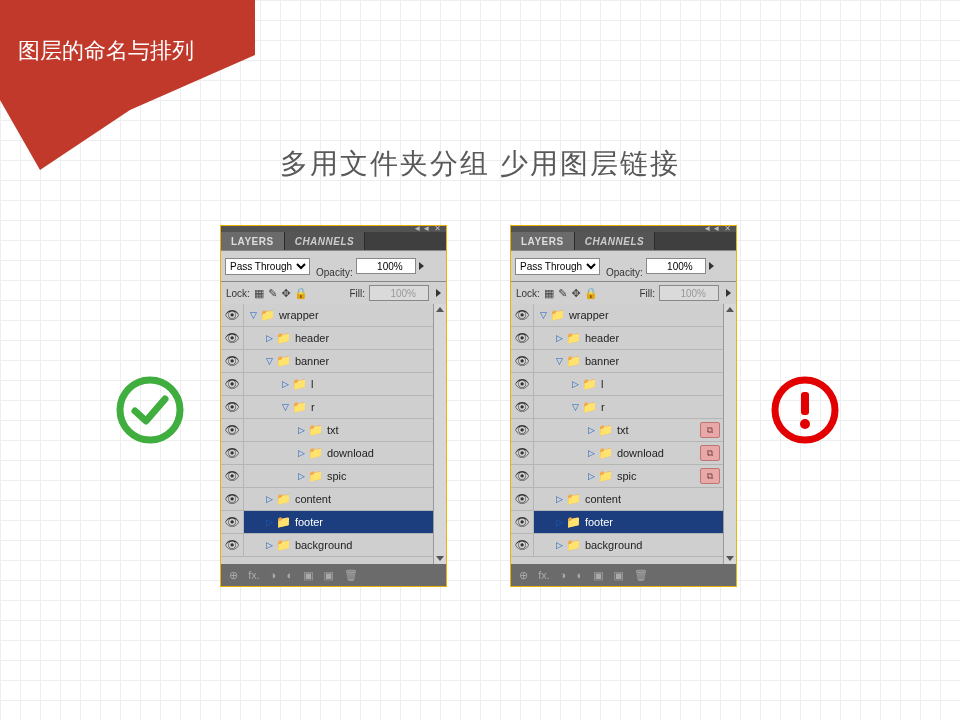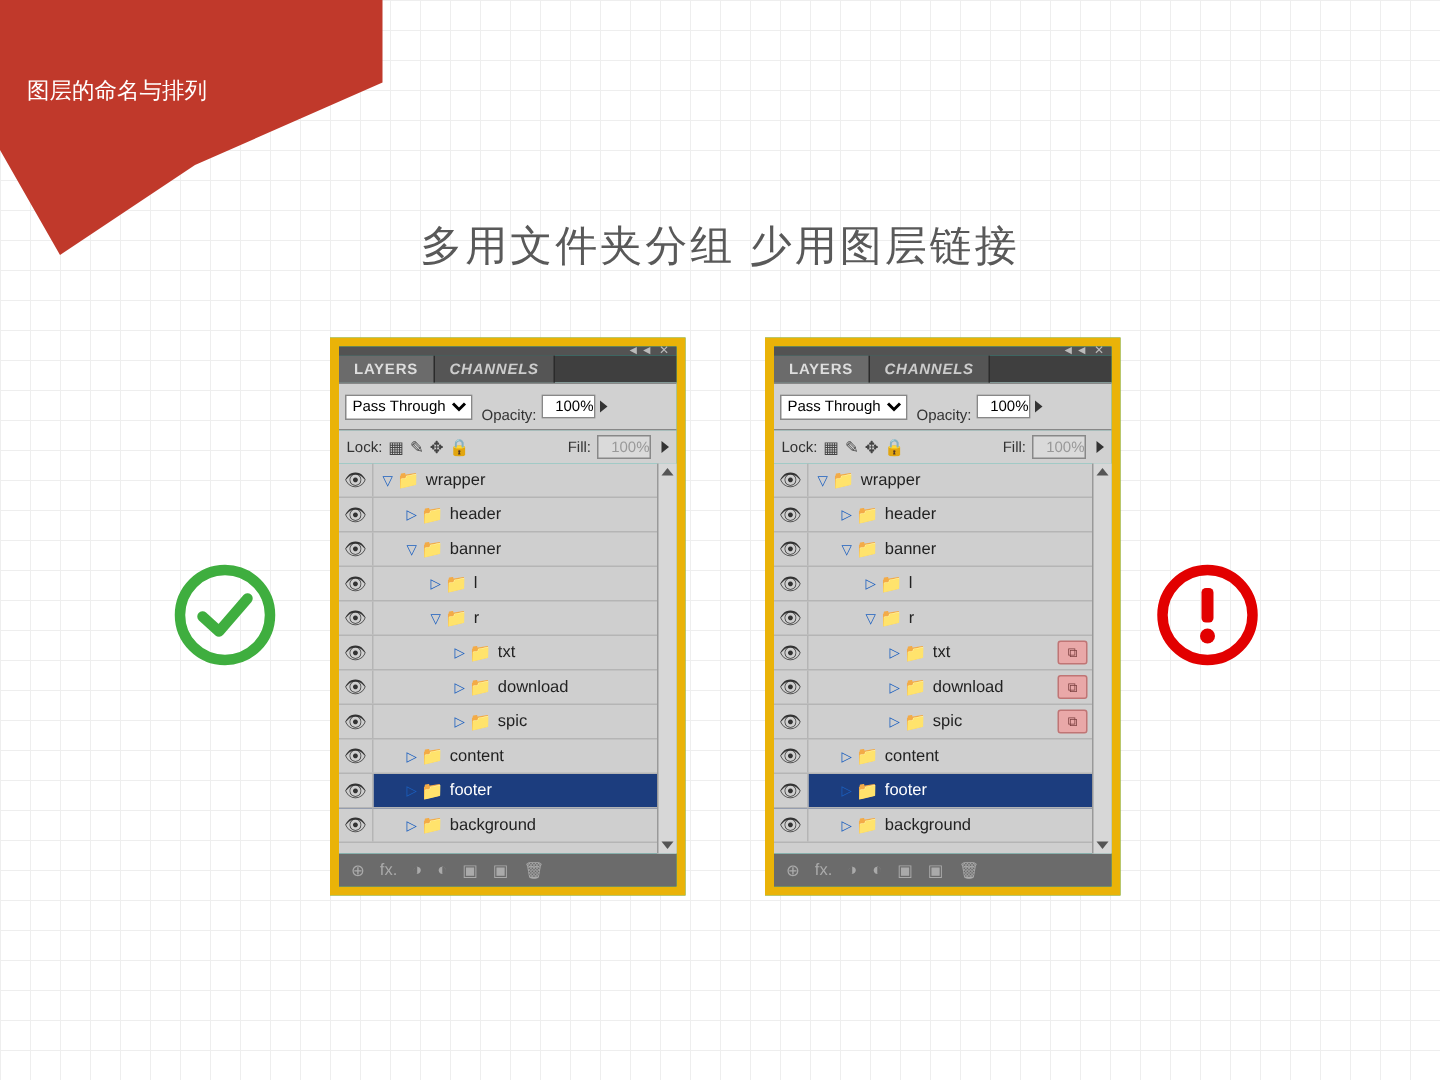--- a/index.html
+++ b/index.html
@@ -16,44 +16,43 @@
   overflow: hidden;
 }
 .flag {
   position: absolute;
   top: 0; left: 0;
 }
 .flag svg { display: block; }
 .flag-text {
   position: absolute;
   top: 36px; left: 18px;
-  font-size: 15px;
+  font-size: 22px;
   color: #fff;
   white-space: nowrap;
-  margin-top: 15px;
 }
 .heading {
   position: absolute;
   top: 145px;
   width: 100%;
   text-align: center;
   font-size: 28px;
   color: #595959;
   letter-spacing: 2px;
 }
 .good-icon { position: absolute; left: 115px; top: 375px; }
 .bad-icon  { position: absolute; left: 770px; top: 375px; }
 .good-icon svg, .bad-icon svg { display: block; }
 
 .panels { position: absolute; top: 225px; left: 0; width: 100%; }
 .panel {
   position: absolute;
   width: 225px;
-  background: #14b8a6;
-  border: 6px solid #eab308;
+  background: #bef264;
+  border: 1px solid #eab308;
 }
 .panel.left  { left: 220px; }
 .panel.right { left: 510px; }
 
 .panel-top {
   height: 6px;
   background: #535353;
   position: relative;
 }
 .panel-top::after {
@@ -94,21 +93,21 @@
   background: #fff;
   border: 1px solid #888;
   margin-right: 6px;
 }
 .inp {
   width: 34px;
   font-size: 10px;
   height: 14px;
   text-align: right;
   border: 1px solid #888;
-  padding: 0 0;
+  padding: 0 12px;
 }
 .option-row .lbl { margin-right: 3px; margin-top: 13px; }
 .tri {
   width: 0; height: 0;
   border-top: 4px solid transparent;
   border-bottom: 4px solid transparent;
   border-left: 5px solid #333;
   margin-left: 3px;
 }
 .lock-row {

